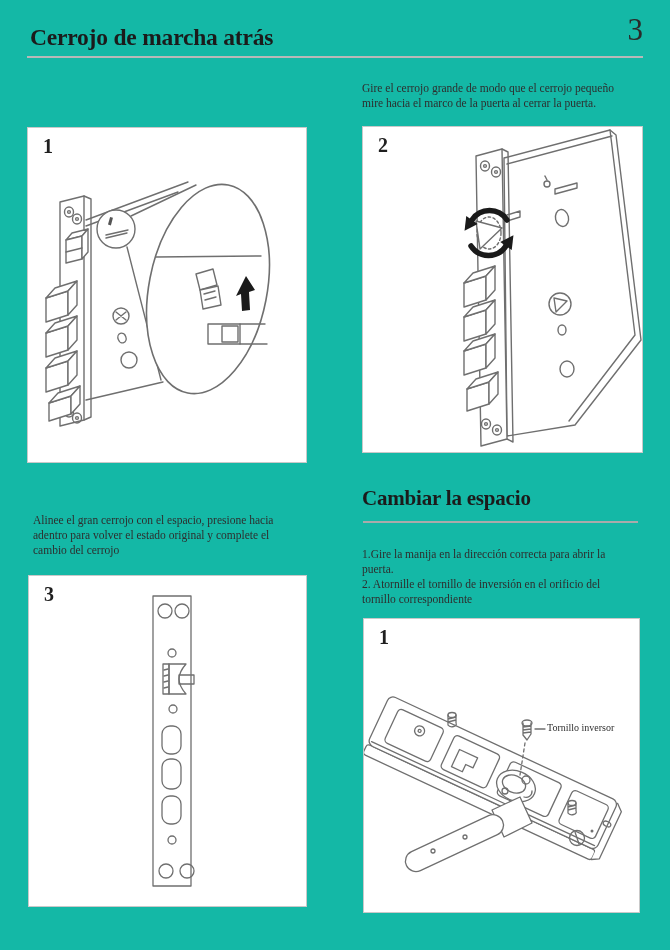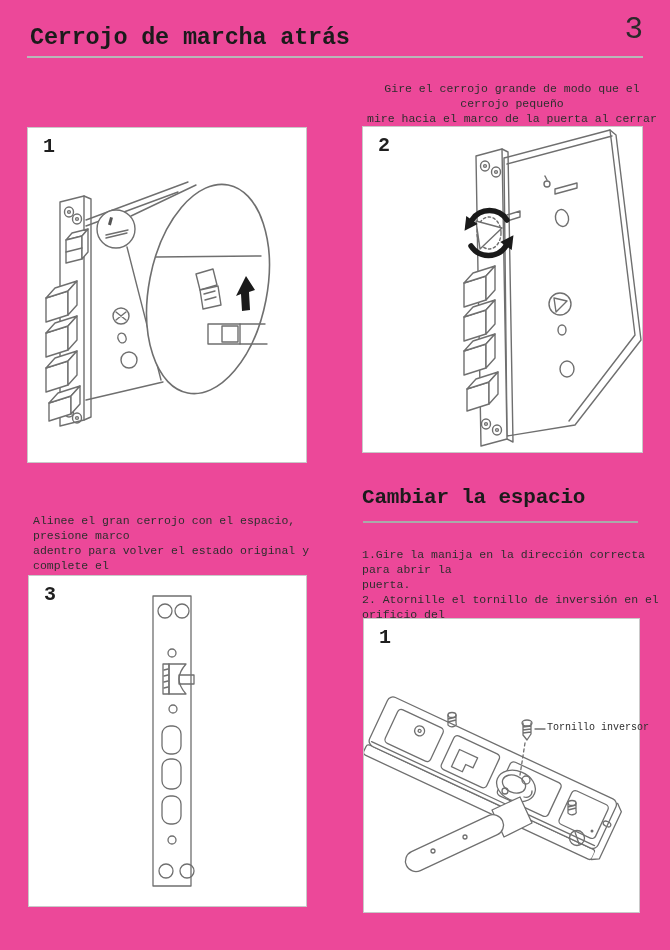--- a/index.html
+++ b/index.html
@@ -1,34 +1,34 @@
 <!DOCTYPE html>
 <html><head>
 <meta charset="utf-8">
 <style>
   html,body { margin:0; padding:0; background:#ffffff; }
   .page {
-    position:relative; width:670px; height:950px; background:#ec4899;
-    font-family:Liberation Mono, monospace; overflow:hidden;
+    position:relative; width:670px; height:950px; background:#14b8a6;
+    font-family:Liberation Serif, serif; overflow:hidden;
   }
   .title {
     position:absolute; left:30px; top:24px; margin:0;
     font-size:23.5px; font-weight:bold; color:#1b1b1b; letter-spacing:-0.2px;
   }
   .pagenum {
     position:absolute; right:27px; top:12px;
     font-size:31px; font-weight:400; color:#2a2a2a;
   }
   .rule-main { position:absolute; left:27px; top:56px; width:616px; height:2px; background:#b8b8b8; }
   .instr {
     position:absolute; margin:0; font-size:11.5px; line-height:15px;
     color:#2e2e2e; white-space:pre-line;
   }
   #instr1 { left:33px; top:86px;  width:320px; }
-  #instr2 { left:362px; top:81px; width:300px;text-align:center; }
+  #instr2 { left:362px; top:81px; width:300px; }
   #instr3 { left:33px; top:513px; width:300px; }
   #instr4 { left:362px; top:547px; width:300px; }
   .h2 {
     position:absolute; left:362px; top:486px; margin:0;
     font-size:21px; font-weight:bold; color:#1b1b1b; letter-spacing:-0.2px;
   }
   .rule-sub { position:absolute; left:363px; top:521px; width:275px; height:2px; background:#aaaaaa; }
   .figbox { position:absolute; border:1px solid #c9c9c9; background:#fff; }
   #fig1 { left:27px;  top:127px; width:278px; height:334px; }
   #fig2 { left:362px; top:126px; width:279px; height:325px; }
@@ -188,21 +188,21 @@
           <path d="M144,93 A21,21 0 0 0 109,93" stroke="#1a1a1a" stroke-width="5.5"></path>
           <polygon points="0,-7 0,7 13,0" transform="translate(109,93) rotate(125)" fill="#1a1a1a" stroke="none"></polygon>
           <path d="M108,119 A21,21 0 0 0 143,119" stroke="#1a1a1a" stroke-width="5.5"></path>
           <polygon points="0,-7 0,7 13,0" transform="translate(143,119) rotate(-55)" fill="#1a1a1a" stroke="none"></polygon>
         </g>
       </g>
     </svg>
     <span class="fignum">2</span>
   </div>
 
-  <p class="instr" id="instr3">Alinee el gran cerrojo con el espacio, presione marco
+  <p class="instr" id="instr3">Alinee el gran cerrojo con el espacio, presione hacia
 adentro para volver el estado original y complete el
 cambio del cerrojo</p>
 
   <div class="figbox" id="fig3">
     <svg class="figsvg" viewBox="0 0 277 330">
       <g stroke="#6f6f6f" fill="none" stroke-width="1.3" stroke-linejoin="round" stroke-linecap="round">
         <rect x="124" y="20" width="38" height="290"></rect>
         <g>
           <circle cx="136" cy="35" r="7"></circle>
             <circle cx="153" cy="35" r="7"></circle>

